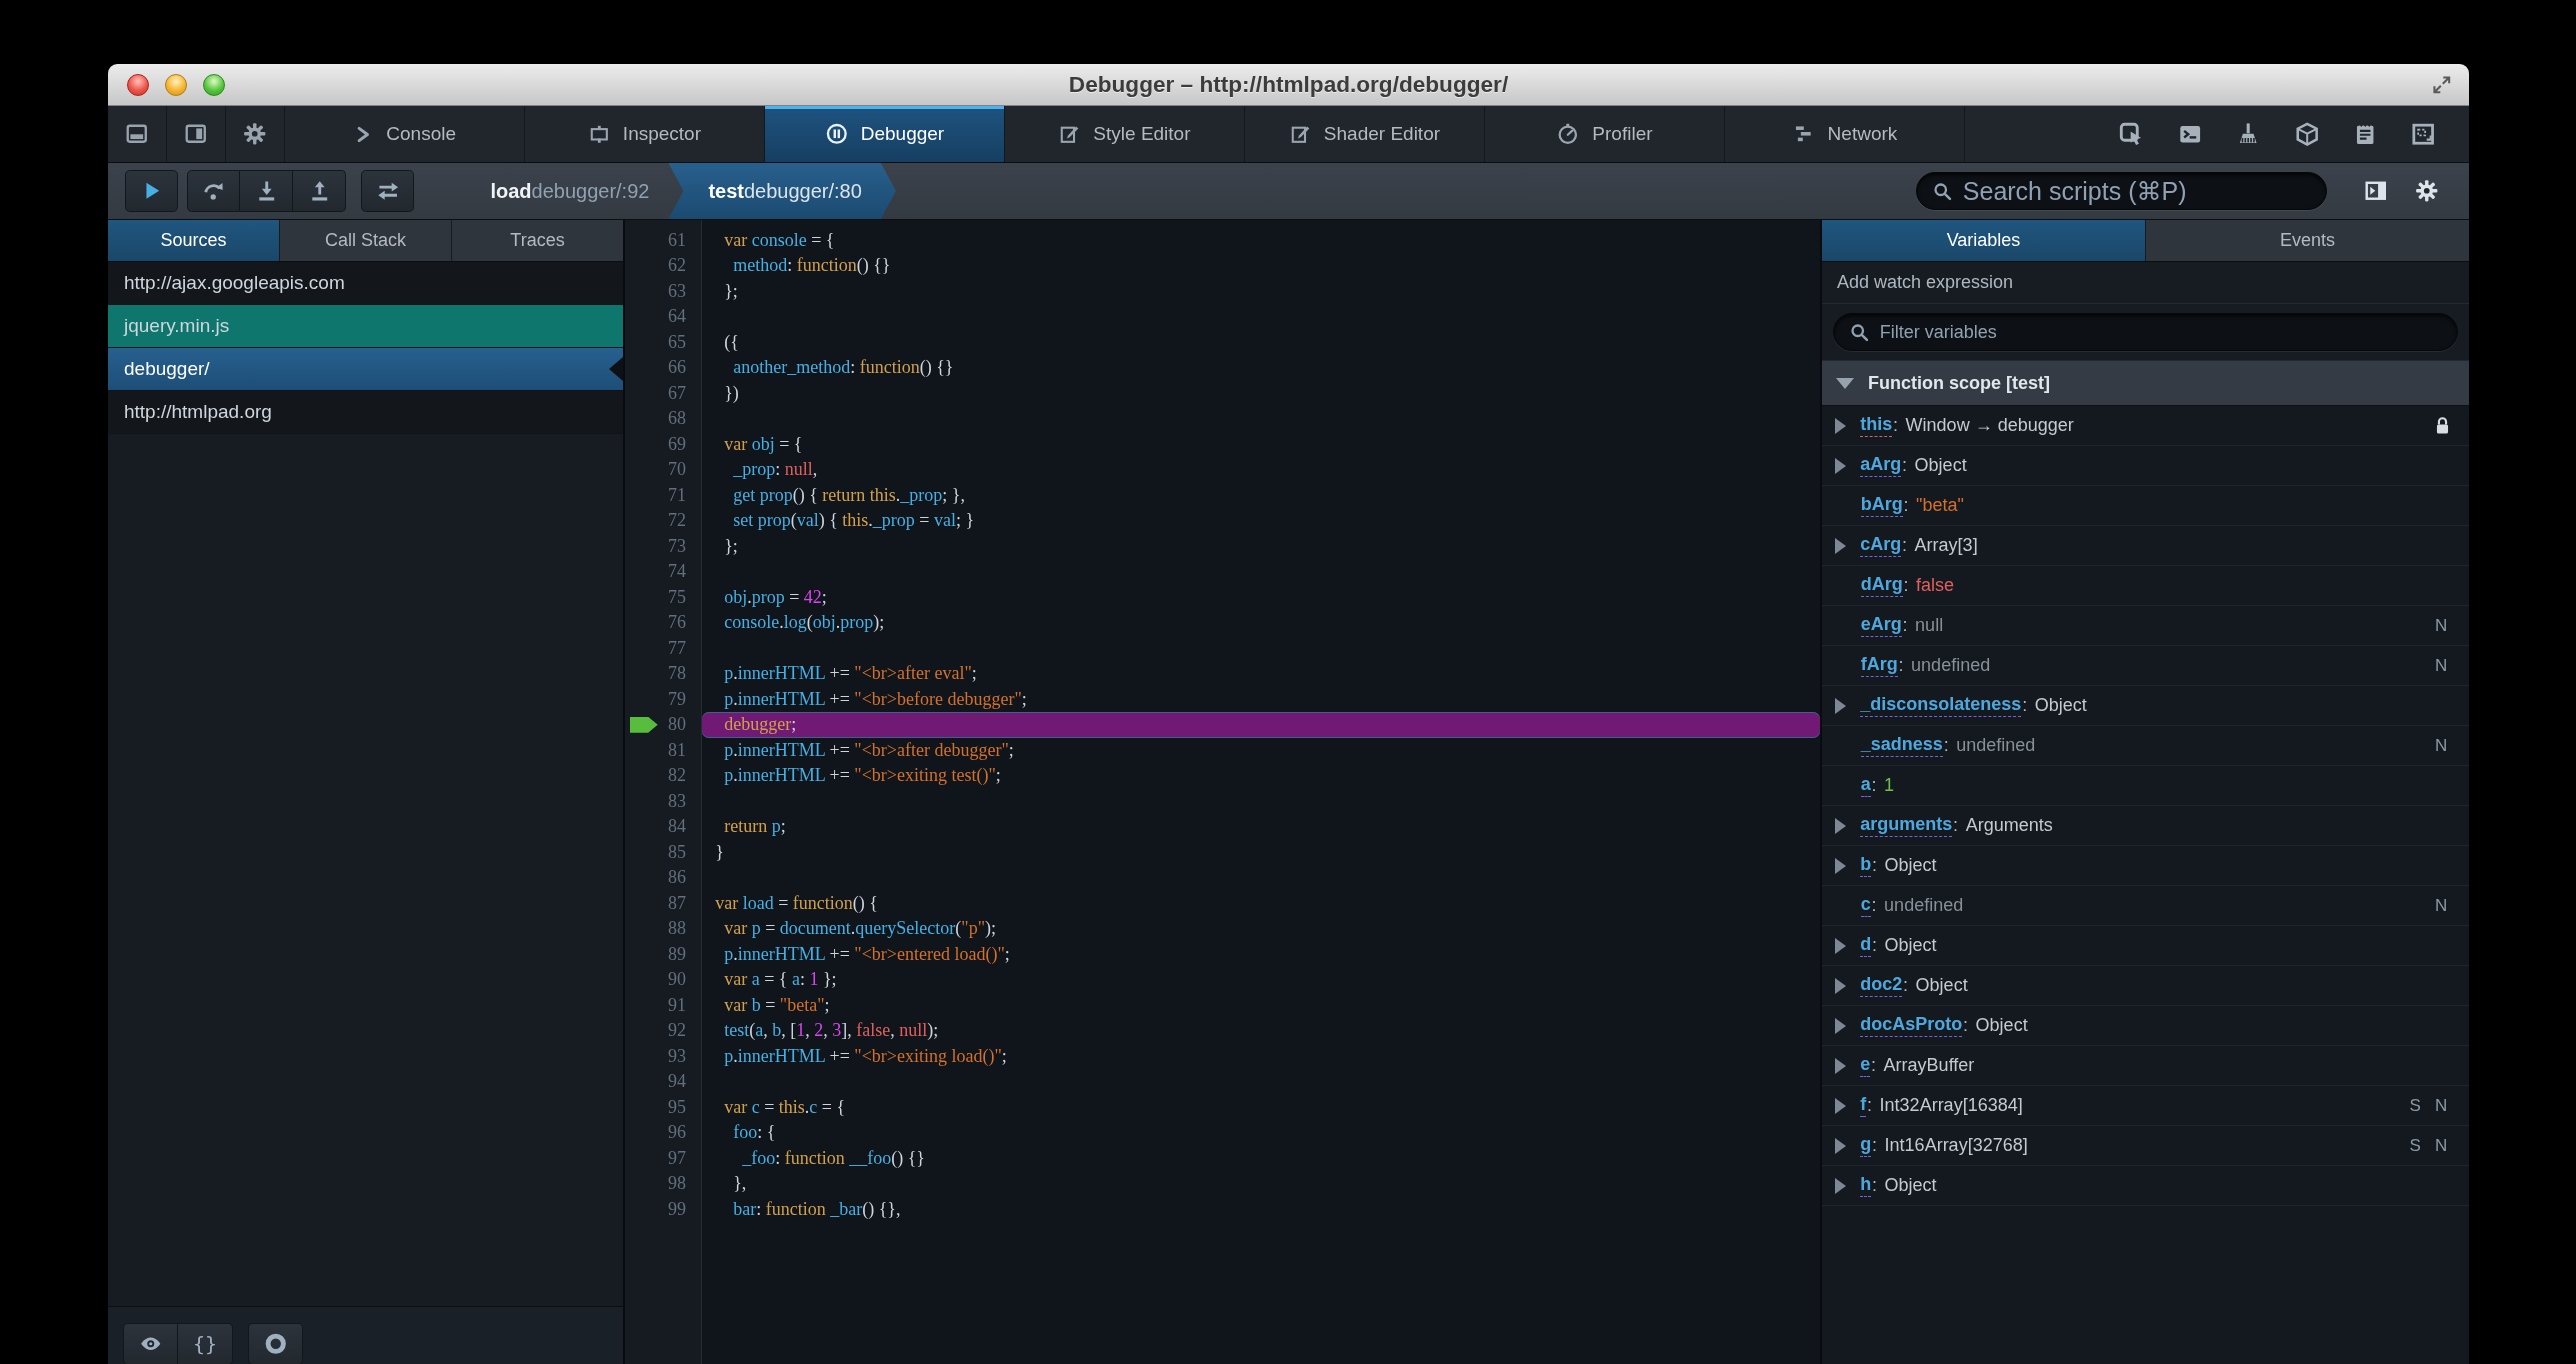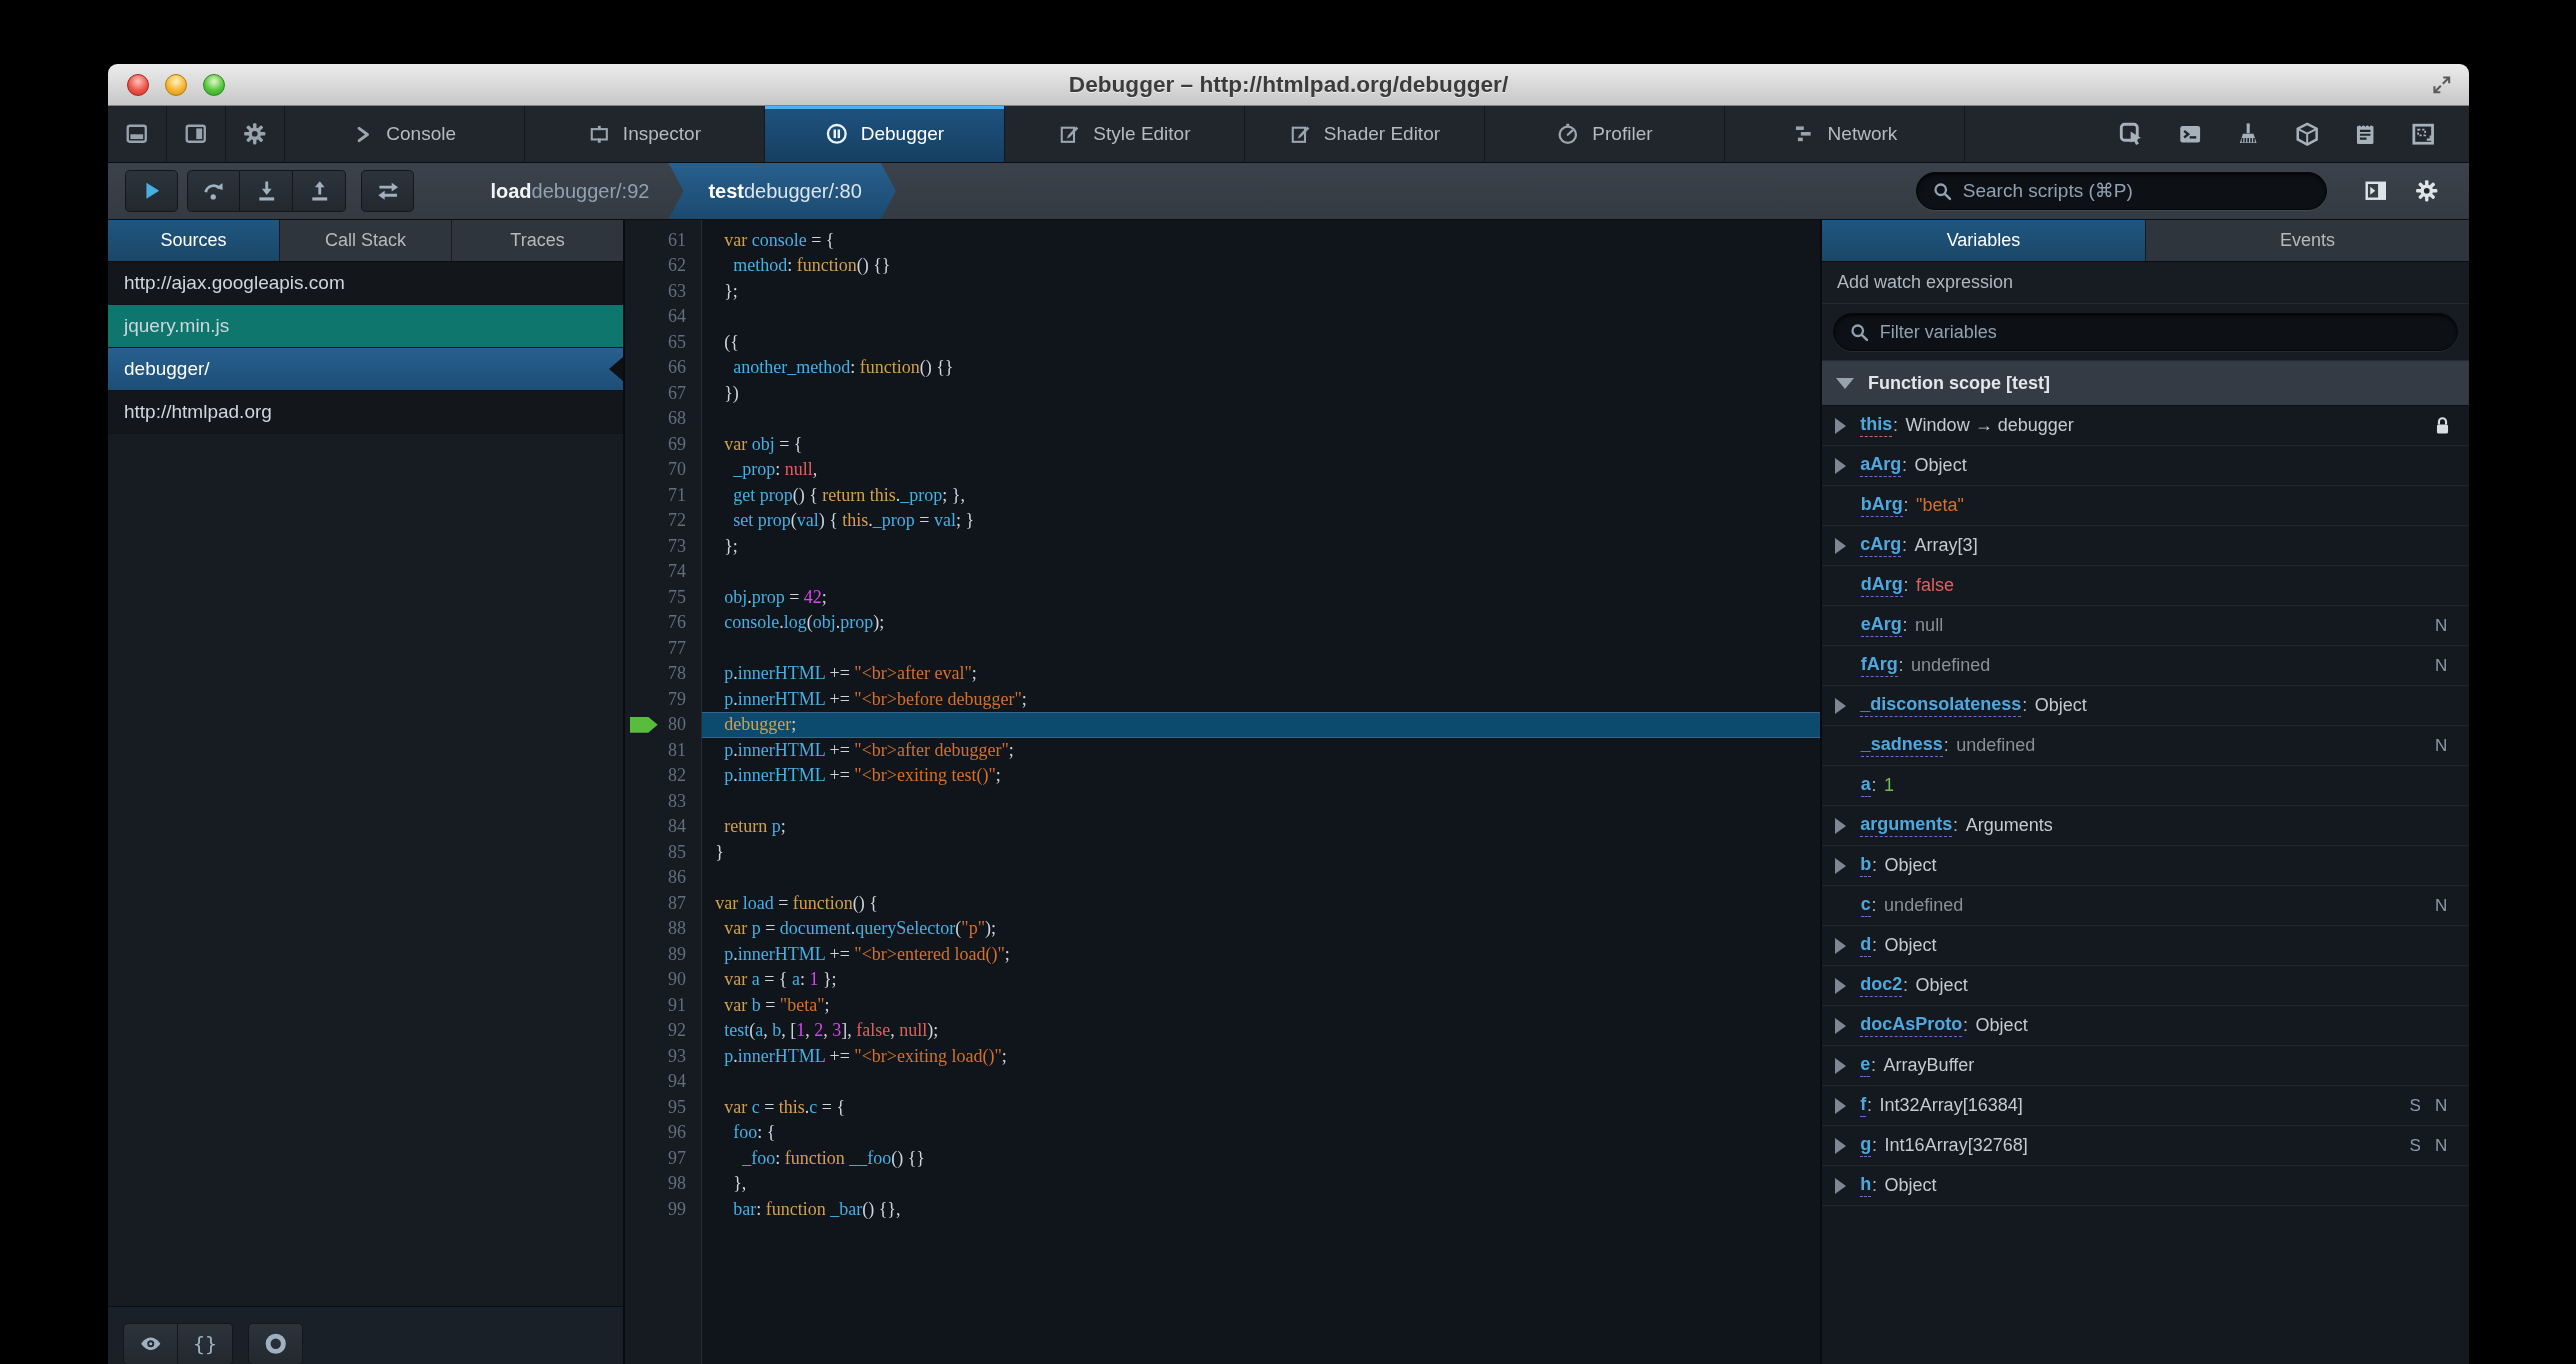--- a/index.html
+++ b/index.html
@@ -47,21 +47,21 @@
   .crumb { display: flex; align-items: center; font-size: 20px; color: #8fa1b2; padding: 0 19px; }
   .crumb b { color: #f0f4f8; font-weight: 700; }
   .crumb.active { background: linear-gradient(#28608d,#1b4a70); color: #dce4ec;
                   clip-path: polygon(0 0, calc(100% - 15px) 0, 100% 50%, calc(100% - 15px) 100%, 0 100%, 15px 50%);
                   padding: 0 34px 0 40px; }
   .crumb.active b { color: #fff; }
   .spacer { flex: 1; }
   .search-pill { width: 411px; height: 38px; border-radius: 19px; background: #0d1115; border: 0.9px solid #06080a;
                  box-shadow: inset 0 1.9px 3.8px rgba(0,0,0,.75), 0 0.9px 0 rgba(255,255,255,.07);
                  display: flex; align-items: center; gap: 9.4px; padding: 0 15px; color: #8fa1b2; }
-  .search-pill input { flex: 1; background: transparent; border: 0; outline: 0; color: #5eead4; font-size: 19px;
+  .search-pill input { flex: 1; background: transparent; border: 0; outline: 0; color: #5eead4; font-size: 25px;
                        font-family: "Liberation Sans", sans-serif; }
   .search-pill input::placeholder { color: #8fa1b2; }
   .toolbar-icon-btn { width: 51px; height: 42px; display: flex; align-items: center; justify-content: center; color: #dde4ea; }
 
   
   .content { flex: 1; display: flex; min-height: 0; }
 
   .sources { width: 517px; flex: 0 0 517px; background: #171c22; border-right: 2.8px solid #090b0e;
              display: flex; flex-direction: column; }
   .ptabs { flex: 0 0 42px; display: flex; background: #2e353d; border-bottom: 0.9px solid #0b0d10; }
@@ -90,21 +90,21 @@
   
   .editor { flex: 1; min-width: 0; background: #10151c; display: flex;
             font-family: Liberation Serif, serif; font-size: 18px; line-height: 25.5px; }
   .gutter { flex: 0 0 77px; background: #161b22; border-right: 0.9px solid #262c34; color: #626f7c;
             padding-top: 7.5px; text-align: right; }
   .gl { height: 25.5px; padding-right: 15px; position: relative; }
   .bp-arrow { position: absolute; left: 4.7px; top: 4.7px; width: 28px; height: 16px; background: #58bd3c;
               clip-path: polygon(0 0, 66% 0, 100% 50%, 66% 100%, 0 100%); }
   .codecol { flex: 1; padding-top: 7.5px; overflow: hidden; }
   .cl { height: 25.5px; white-space: pre; padding-left: 13.2px; color: #ccd4dc; }
-  .cl.cur { background: #0c4a6e; box-shadow: inset 0 0.9px 0 #3c618c, inset 0 -0.9px 0 #3c618c; }
+  .cl.cur { background: #701a75; box-shadow: inset 0 0.9px 0 #3c618c, inset 0 -0.9px 0 #3c618c; border-radius: 7px; }
   .tk-k { color: #d2a04c; } .tk-d { color: #46afe3; } .tk-s { color: #d4702c; }
   .tk-a { color: #e0605e; } .tk-n { color: #d946ef; } .tk-t { color: #ccd4dc; }
 
   
   .vars { width: 649px; flex: 0 0 649px; background: #14191f; border-left: 2.8px solid #090b0e;
           display: flex; flex-direction: column; font-size: 18px; }
   .watch-row { flex: 0 0 42px; display: flex; align-items: center; padding: 0 15px; color: #aeb7c0;
                background: #171c22; border-bottom: 0.9px solid #232a32; }
   .filter-row { flex: 0 0 57px; display: flex; align-items: center; padding: 0 11.3px;
                 background: #171c22; border-bottom: 0.9px solid #232a32; }

